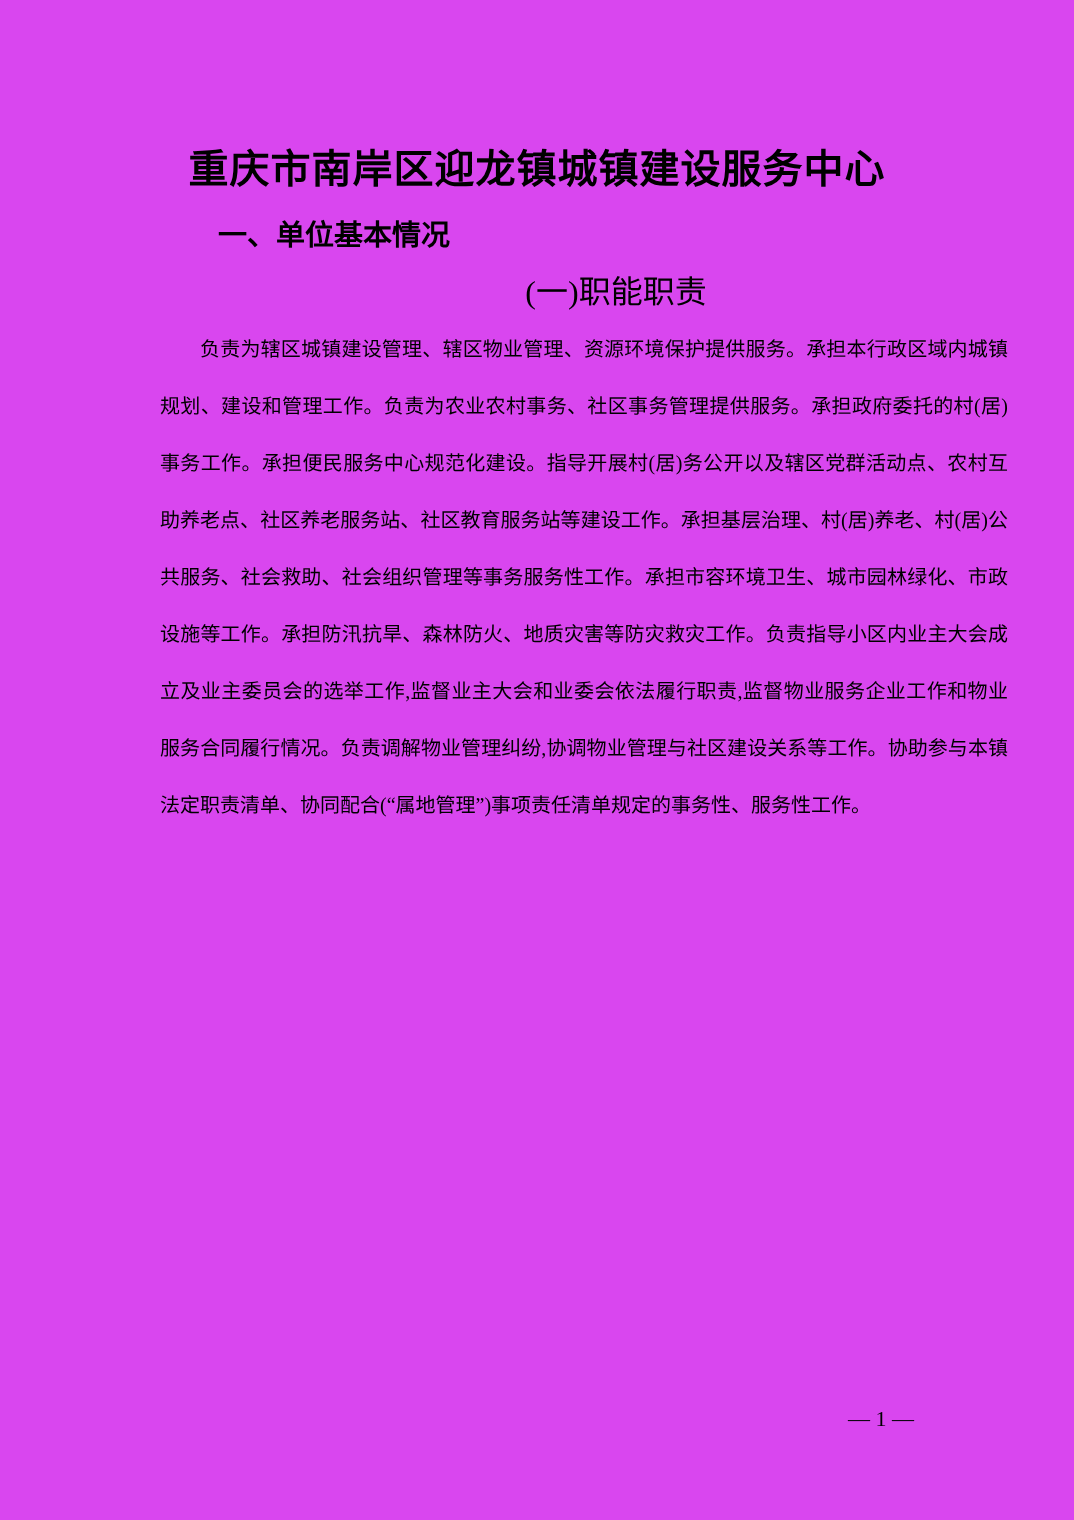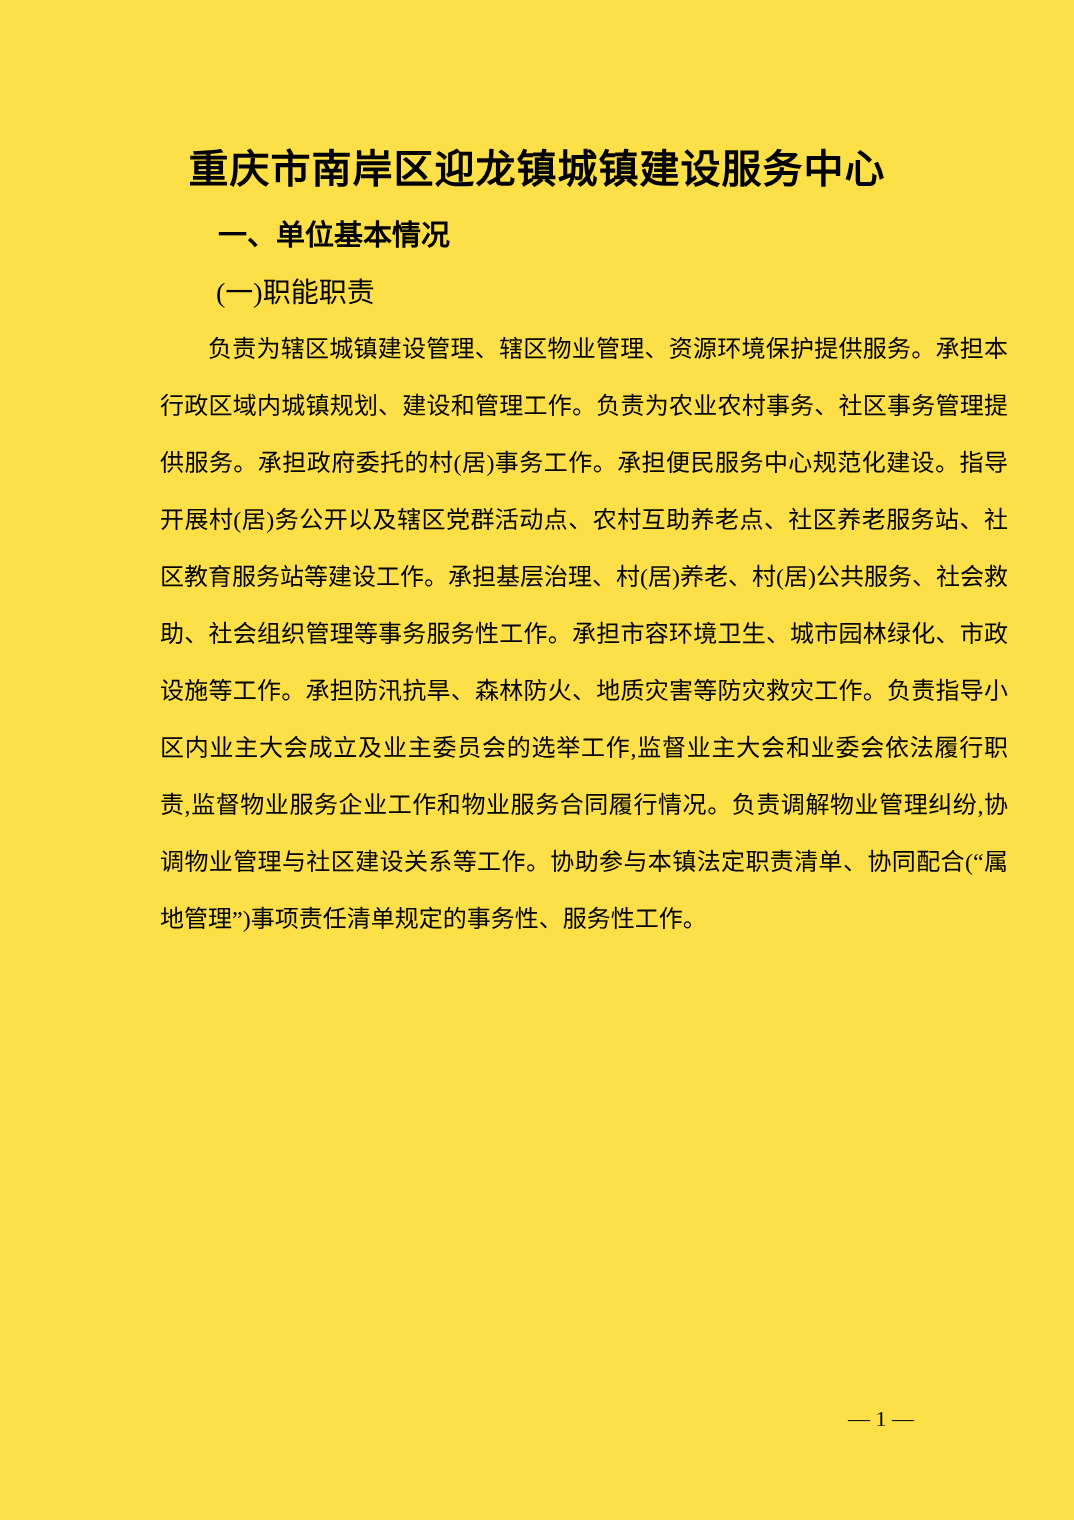--- a/index.html
+++ b/index.html
@@ -5,21 +5,21 @@
   html, body {
     margin: 0;
     padding: 0;
     background: #ffffff;
   }
   .page {
     position: relative;
     width: 1074px;
     height: 1520px;
     margin: 0 auto;
-    background: #fde047;
+    background: #d946ef;
     color: #000000;
     font-family: "Liberation Serif", serif;
     overflow: hidden;
   }
   .doc-title {
     margin: 146px 0 0 0;
     text-align: center;
     font-size: 40px;
     line-height: 48px;
     font-weight: bold;
@@ -41,29 +41,30 @@
   .section-heading {
     margin: 13px 0 0 0;
     font-size: 29px;
     line-height: 57px;
     font-weight: bold;
     font-family: "Liberation Sans", sans-serif;
     text-indent: 2em;
   }
   .subsection-heading {
     margin: 0;
-    font-size: 28px;
+    font-size: 32px;
     line-height: 57px;
     font-weight: normal;
     font-family: "Liberation Serif", serif;
     text-indent: 2em;
+    text-align: center;
   }
   .body-paragraph {
     margin: 0;
-    font-size: 24px;
+    font-size: 20px;
     line-height: 57px;
     font-family: "Liberation Serif", serif;
     text-align: justify;
     text-justify: inter-ideograph;
     text-indent: 2em;
     word-break: break-all;
   }
   .page-number {
     position: absolute;
     top: 1406px;

